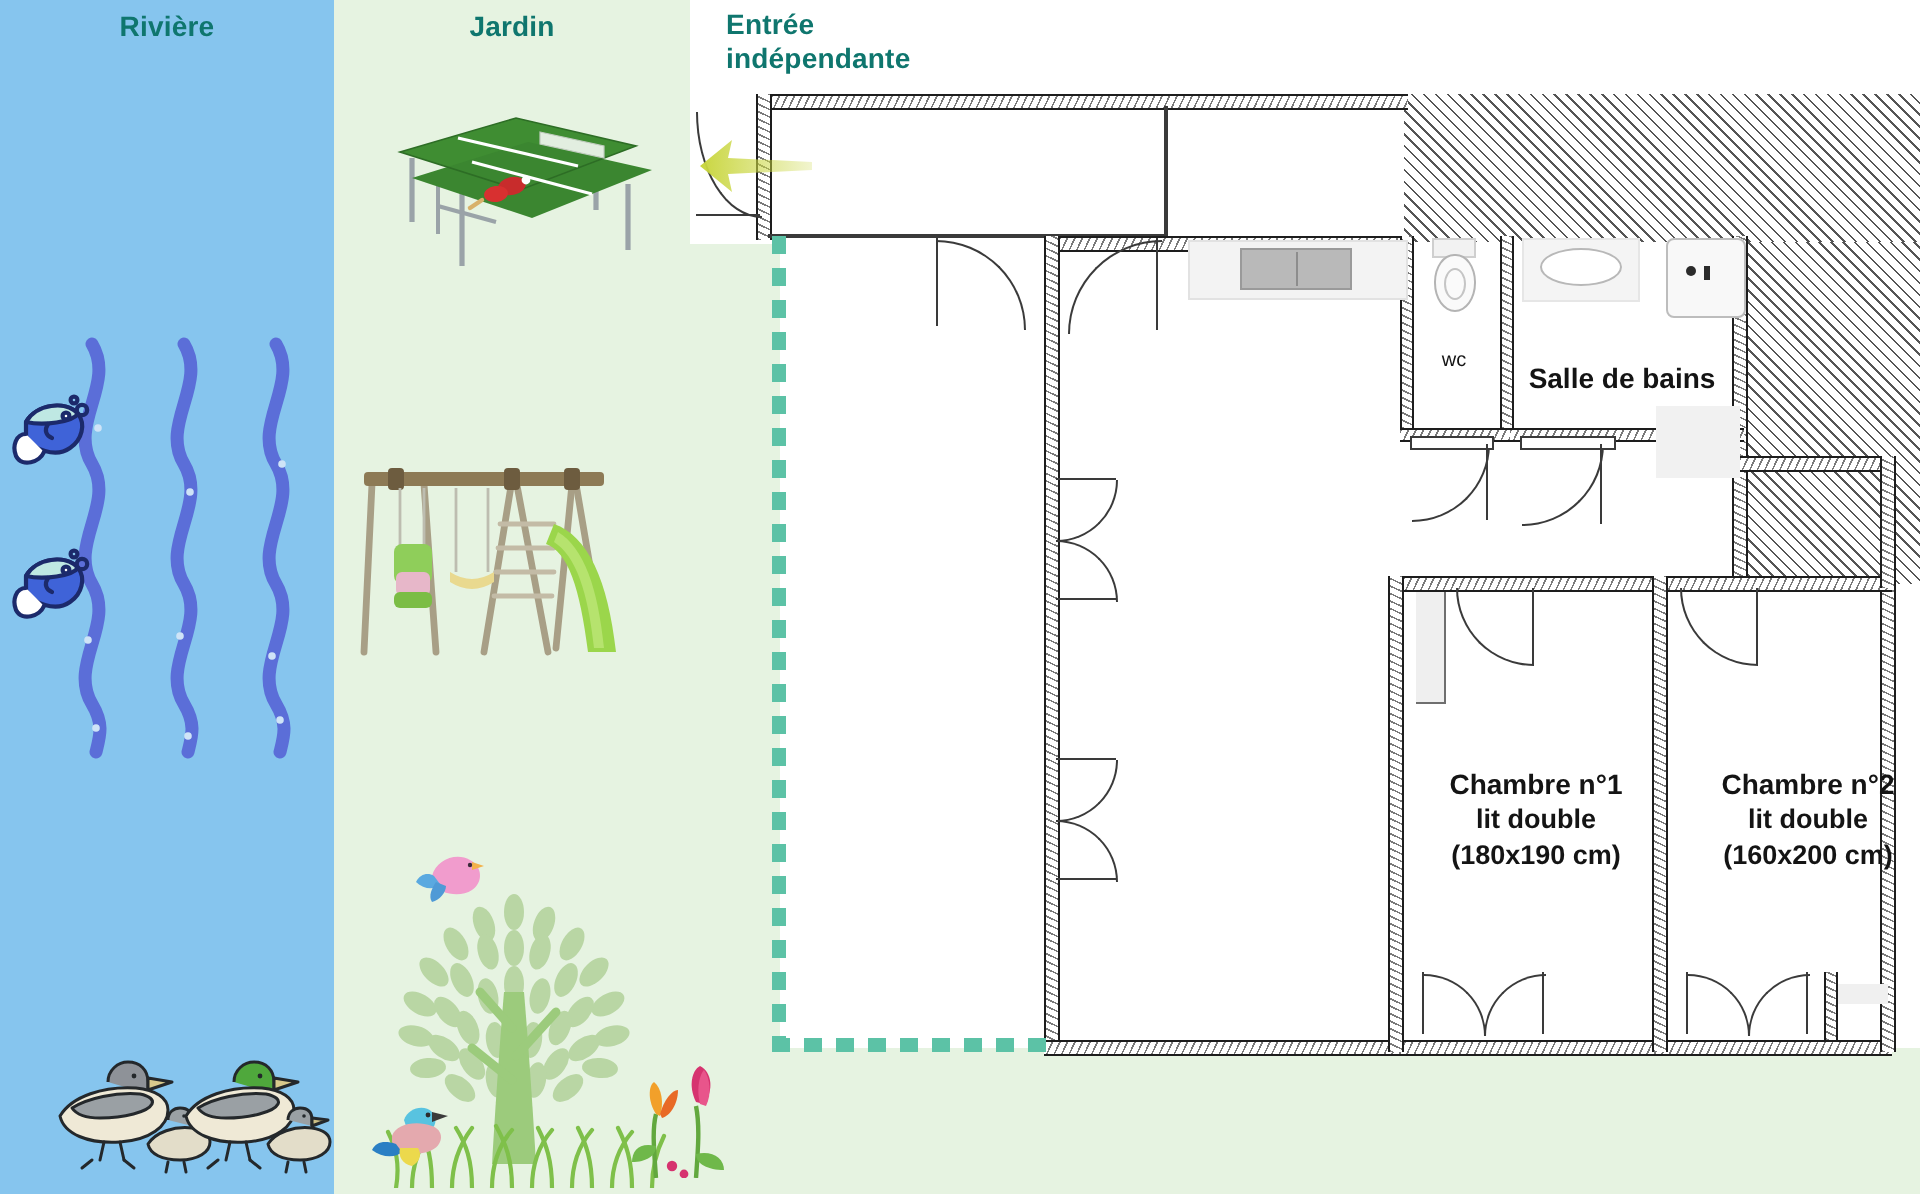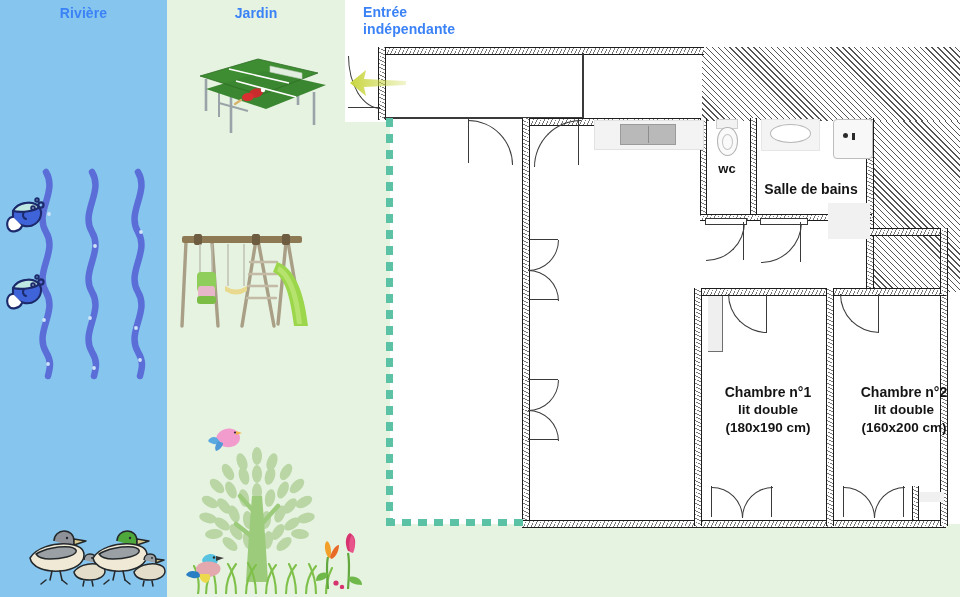--- a/index.html
+++ b/index.html
@@ -18,37 +18,37 @@
   .zone{position:absolute;}
   #river-zone{left:0;top:0;width:167px;height:597px;background:#86c5ee;}
   #garden-zone-top{left:167px;top:0;width:178px;height:122px;background:#e6f3e1;}
   #garden-zone-main{left:167px;top:122px;width:223px;height:475px;background:#e6f3e1;}
   #garden-strip-bottom{left:390px;top:524px;width:570px;height:73px;background:#e6f3e1;}
   #entry-white{left:345px;top:0;width:615px;height:122px;background:#ffffff;}
 
   
   .hdr{
     position:absolute;text-align:center;
-    font-weight:bold;font-size:14px;color:#3b82f6;
+    font-weight:bold;font-size:14px;color:#0f766e;
     letter-spacing:.1px;line-height:17px;
   }
   #hdr-riviere{left:0;top:5px;width:167px;}
   #hdr-jardin{left:167px;top:5px;width:178px;}
   #hdr-entree{left:345px;top:4px;width:170px;text-align:left;padding-left:18px;box-sizing:border-box;}
 
   
   .room-label{
     position:absolute;text-align:center;color:#141414;
     font-size:13.5px;line-height:18px;
   }
   .room-label .t1{font-weight:bold;font-size:14px;display:block;}
   .room-label .t2{font-weight:bold;font-size:13.5px;display:block;}
   #lbl-terrasse{left:392px;top:300px;width:128px;font-weight:bold;font-size:14px;line-height:19px;}
   #lbl-cuisine{left:540px;top:293px;width:152px;font-weight:bold;font-size:14px;line-height:19px;}
-  #lbl-wc{left:703px;top:160px;width:48px;font-weight:bold;font-size:13px;}
+  #lbl-wc{left:703px;top:172px;width:48px;font-weight:normal;font-size:10px;}
   #lbl-sdb{left:752px;top:180px;width:118px;font-weight:bold;font-size:14px;}
   #lbl-ch1{left:700px;top:383px;width:136px;text-align:center;}
   #lbl-ch2{left:836px;top:383px;width:136px;}
 
   
   .hatch{
     position:absolute;
     background-image:repeating-linear-gradient(45deg,
         #555 0px,#555 0.9px,rgba(0,0,0,0) 0.9px,rgba(0,0,0,0) 4.2px);
     background-color:#ffffff;

